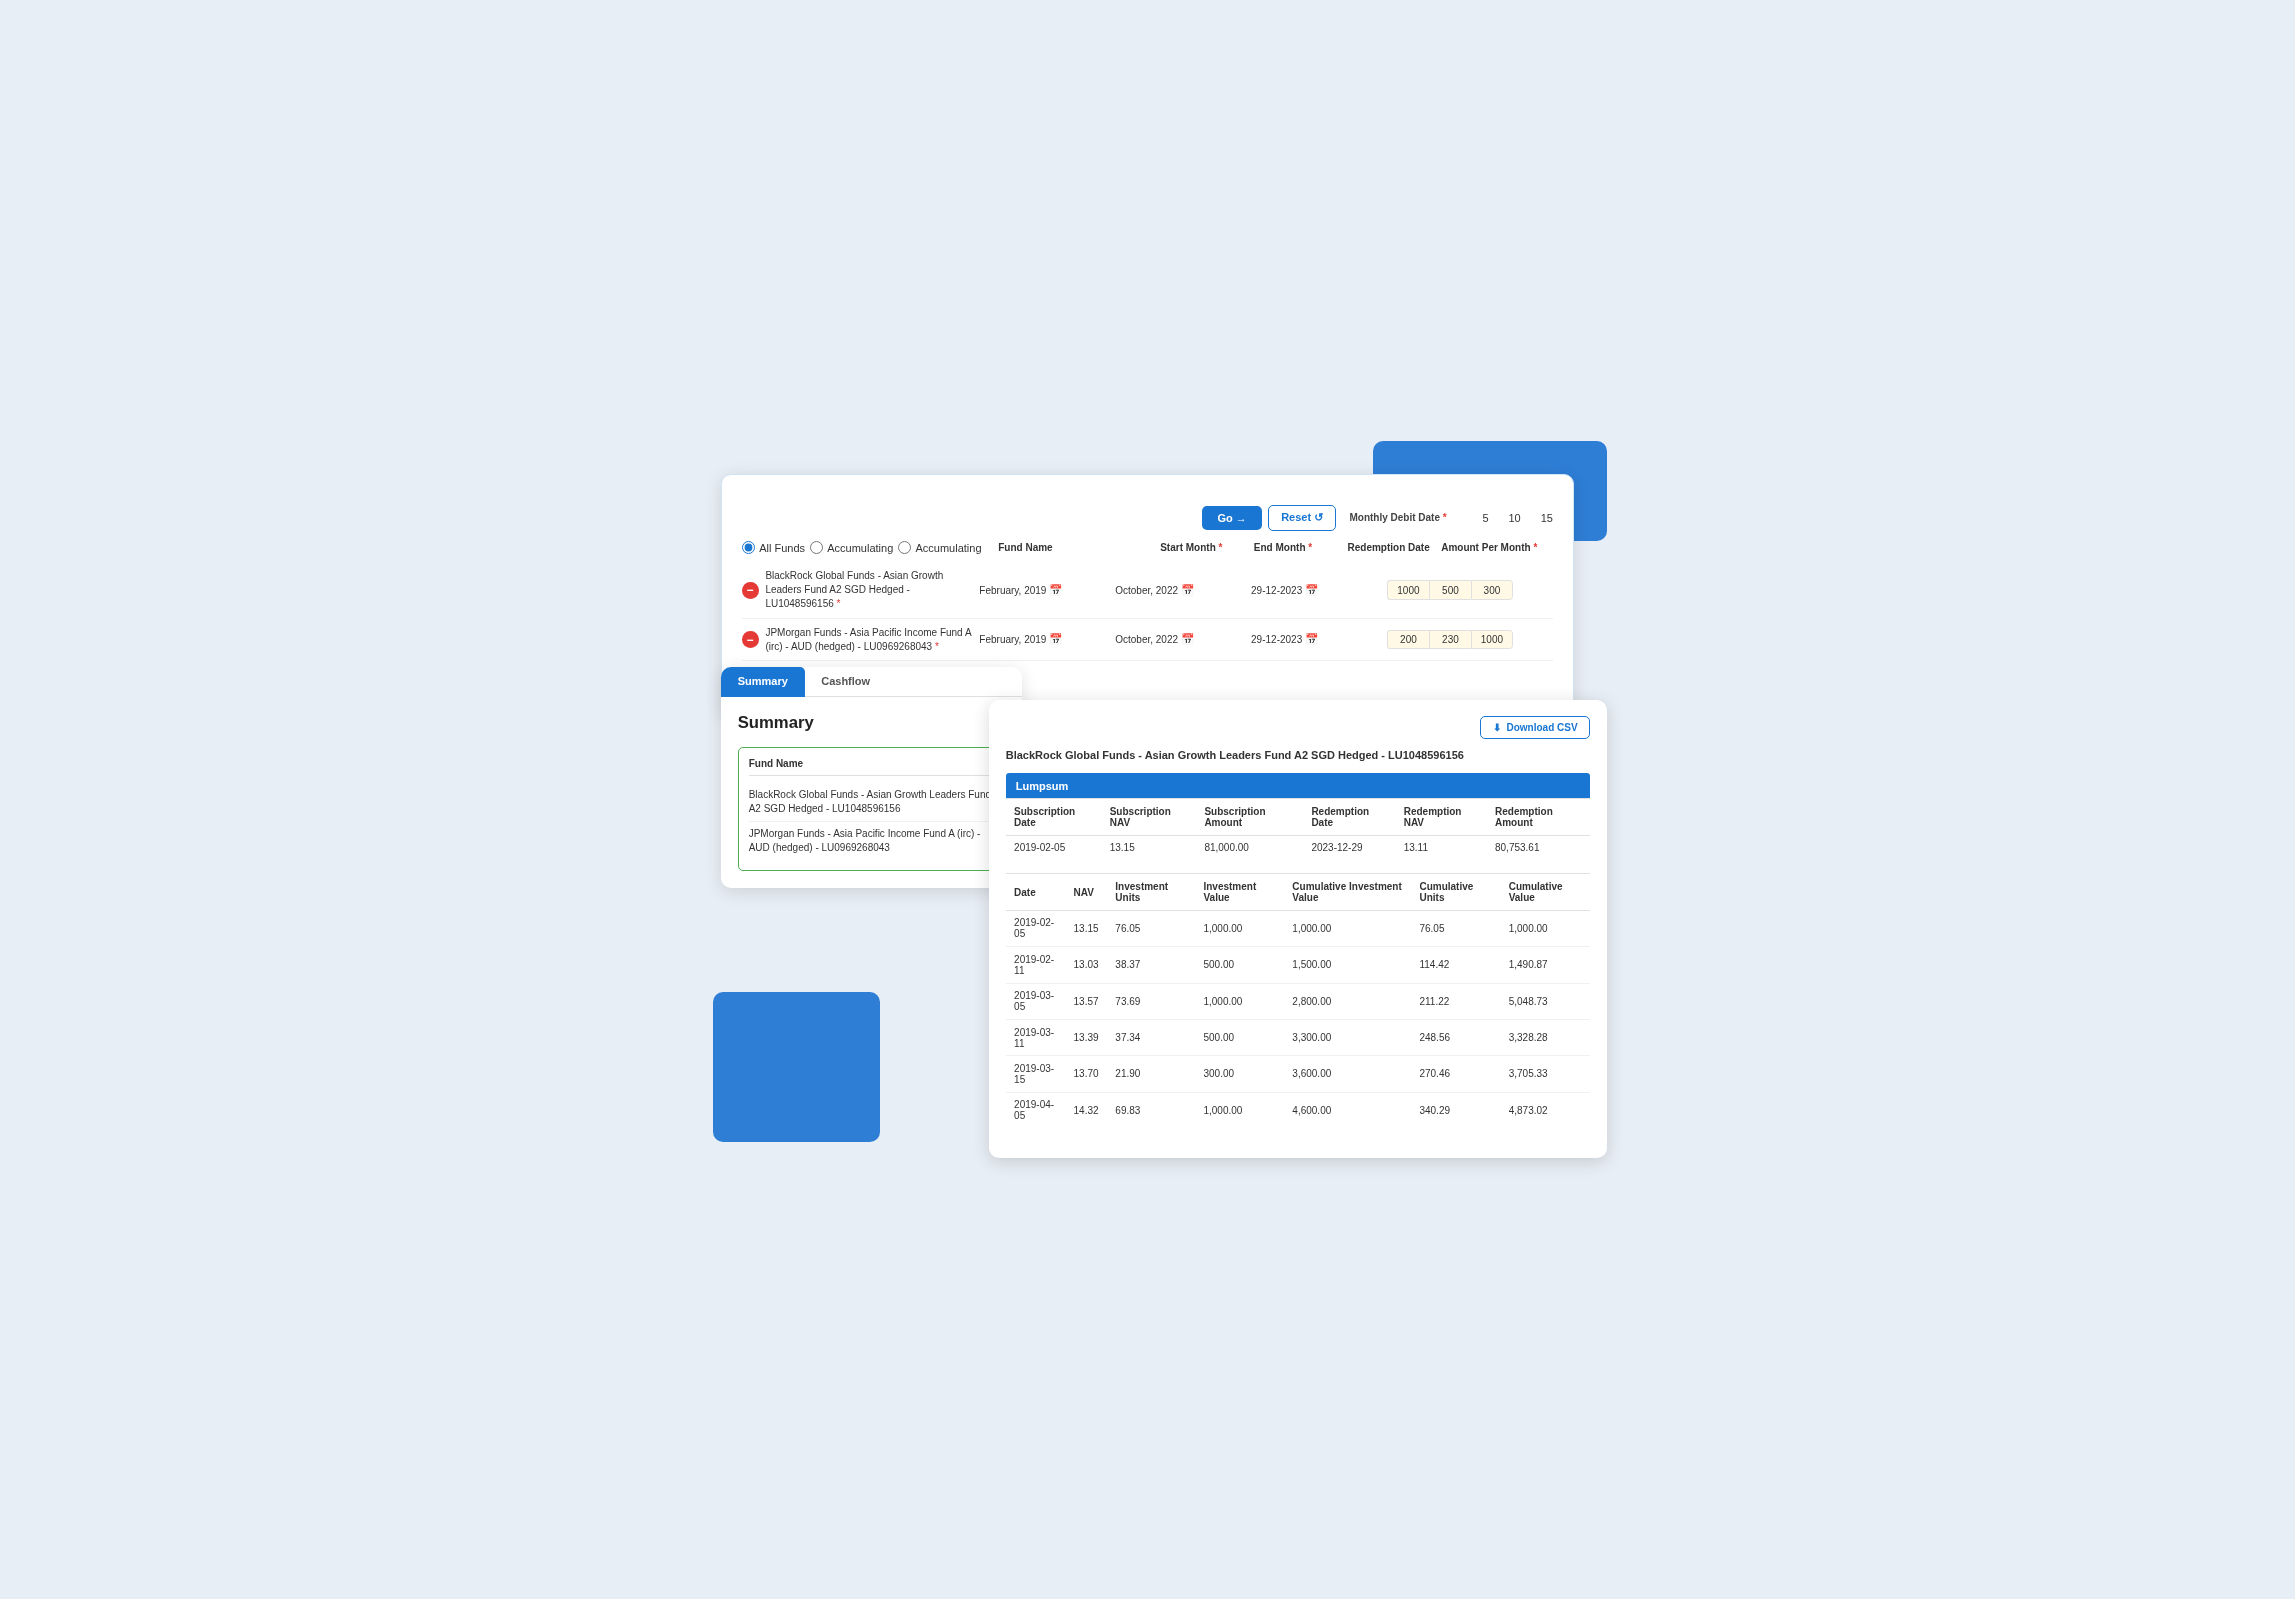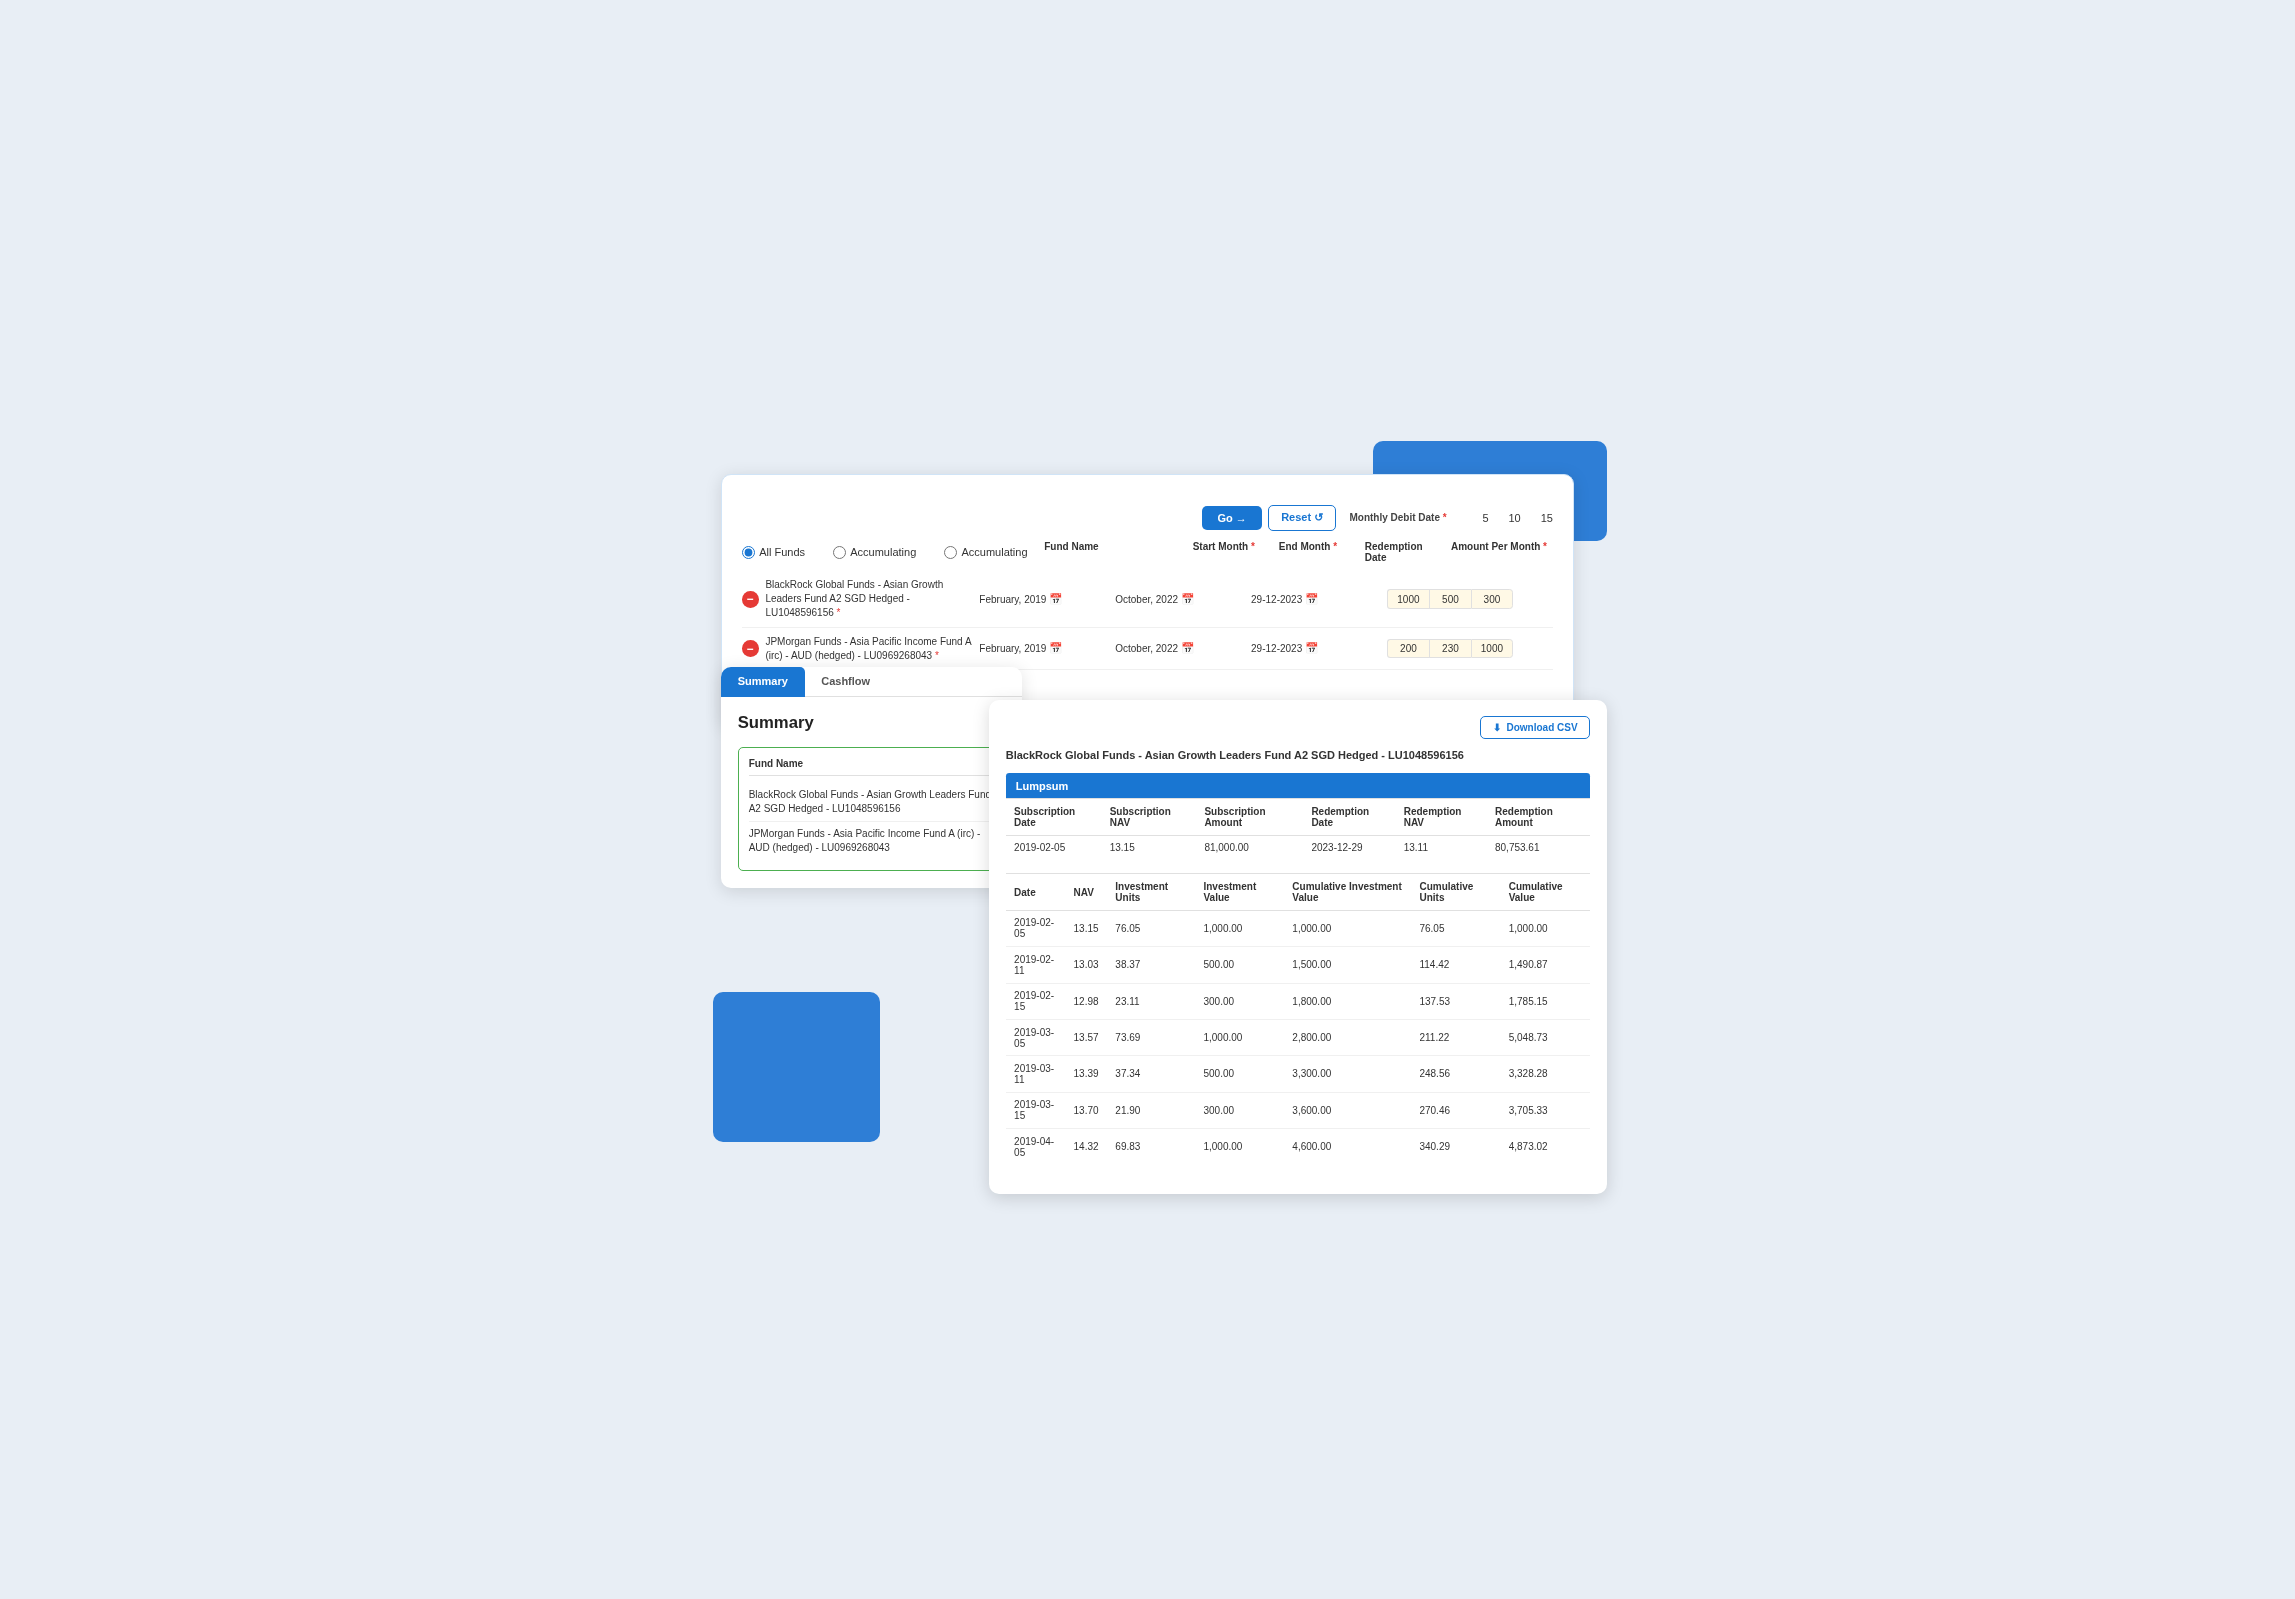--- a/index.html
+++ b/index.html
@@ -115,21 +115,21 @@
     .fund-type-row {
       display: flex;
       align-items: center;
       gap: 16.7px;
       margin-bottom: 8.4px;
       font-size: 11px;
     }
 
     .radio-group {
       display: flex;
-      gap: 28px;
+      gap: 5px;
       align-items: center;
     }
 
     .radio-item {
       display: flex;
       align-items: center;
       gap: 4.2px;
       font-size: 11px;
       color: #333;
       cursor: pointer;
@@ -618,29 +618,20 @@
               <td>1,000.00</td>
             </tr>
             <tr>
               <td>2019-02-11</td>
               <td>13.03</td>
               <td>38.37</td>
               <td>500.00</td>
               <td>1,500.00</td>
               <td>114.42</td>
               <td>1,490.87</td>
-            </tr>
-            <tr>
-              <td>2019-02-15</td>
-              <td>12.98</td>
-              <td>23.11</td>
-              <td>300.00</td>
-              <td>1,800.00</td>
-              <td>137.53</td>
-              <td>1,785.15</td>
             </tr>
             <tr>
               <td>2019-03-05</td>
               <td>13.57</td>
               <td>73.69</td>
               <td>1,000.00</td>
               <td>2,800.00</td>
               <td>211.22</td>
               <td>5,048.73</td>
             </tr>

